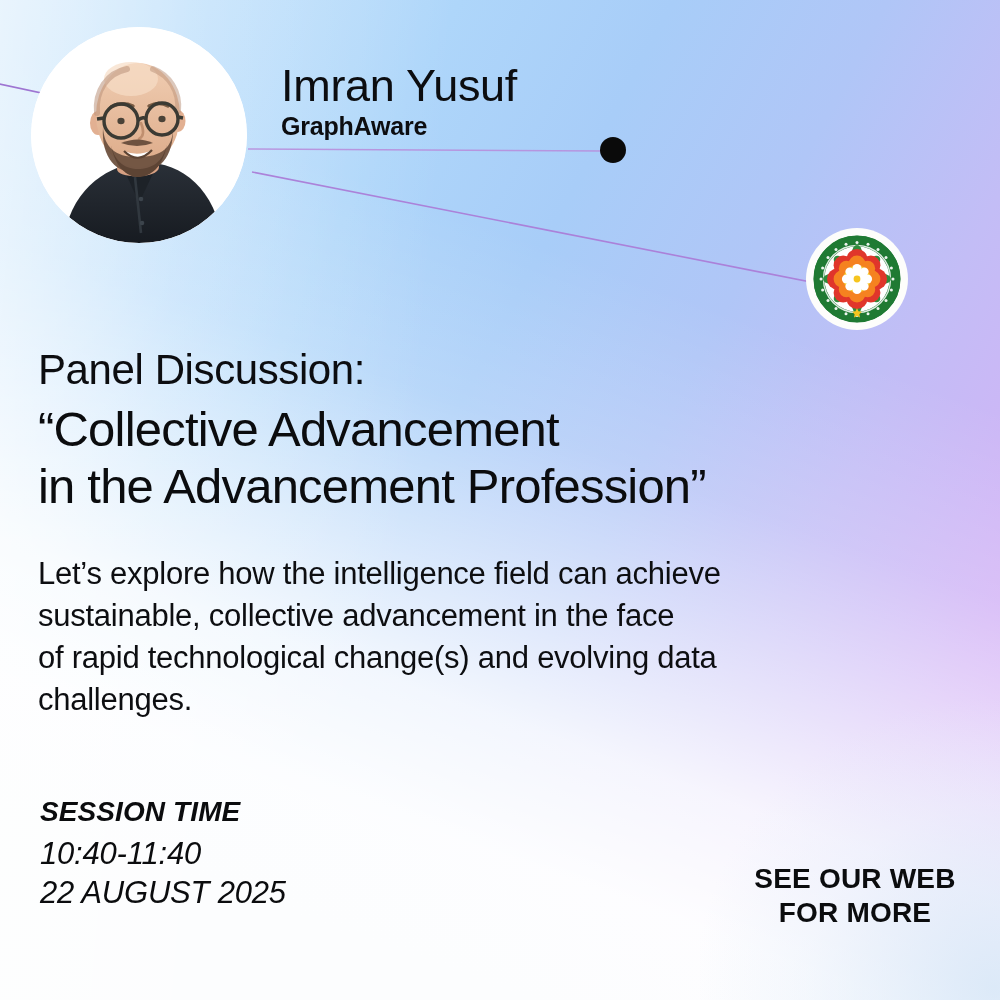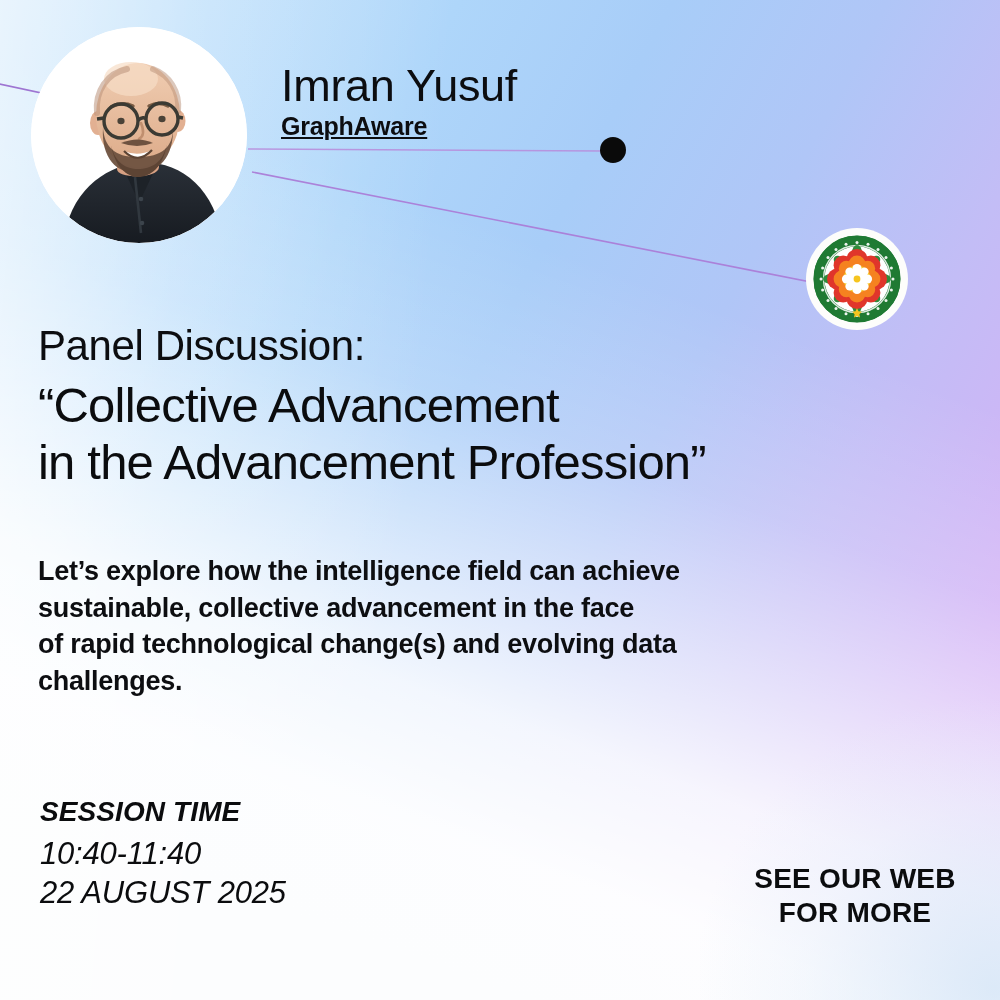--- a/index.html
+++ b/index.html
@@ -109,53 +109,53 @@
     line-height: 1.05;
     white-space: nowrap;
   }
   .speaker-org {
     margin-top: 4px;
     font-size: 25px;
     font-weight: 700;
     letter-spacing: -0.2px;
     color: #0c0d10;
     line-height: 1.1;
-    text-decoration: underline;
   }
   
   .headline {
     position: absolute;
     left: 38px;
     top: 322px;
     width: 880px;
   }
   .headline-kicker {
     font-size: 42px;
     font-weight: 300;
     letter-spacing: -0.4px;
     color: #0c0d10;
     line-height: 1.12;
+    margin-top: 24px;
   }
   .headline-main {
     margin-top: 8px;
     font-size: 49px;
     font-weight: 500;
     letter-spacing: -0.8px;
     color: #0b0c0e;
     line-height: 1.16;
   }
   .headline-main .ln { display: block; white-space: nowrap; }
   
   .body-copy {
     position: absolute;
     left: 38px;
     top: 553px;
     width: 900px;
-    font-size: 27px;
-    font-weight: 700;
+    font-size: 31px;
+    font-weight: 400;
     letter-spacing: -0.25px;
     color: #0d0e11;
     line-height: 1.36;
   }
   .body-copy .ln { display: block; white-space: nowrap; }
   
   .session {
     position: absolute;
     left: 40px;
     top: 797px;

